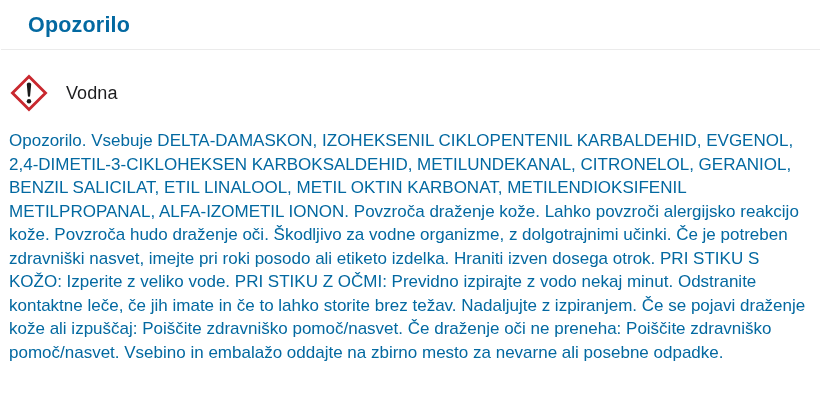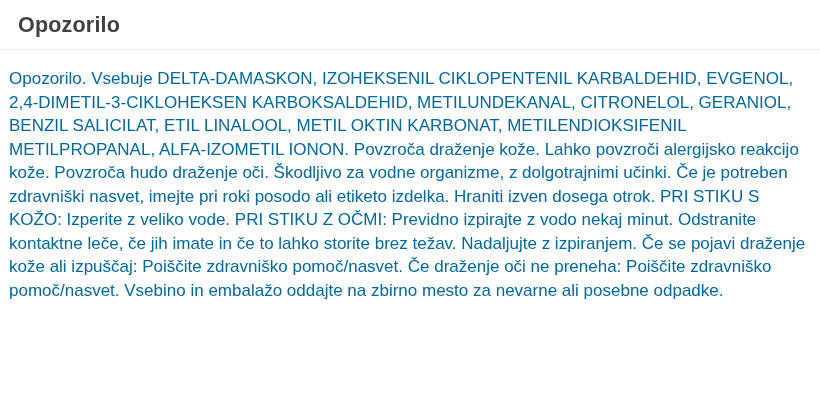--- a/index.html
+++ b/index.html
@@ -12,25 +12,25 @@
     height: 402px;
     overflow: hidden;
     font-family: "Liberation Sans", sans-serif;
     -webkit-font-smoothing: antialiased;
   }
   .page {
     padding: 12px 8px 0 9px;
     box-sizing: border-box;
   }
   .page-title {
-    margin: 0 0 0 9px;
+    margin: 0 0 0 19px;
     font-size: 21.5px;
     line-height: 26px;
     font-weight: 700;
-    color: #404040;
+    color: #0369a1;
     letter-spacing: 0.2px;
   }
   .divider {
     height: 1px;
     background: #ebebeb;
     margin-top: 11px;
     margin-left: -8px;
     margin-right: -8px;
   }
   .product-row {
@@ -68,16 +68,26 @@
 </style>
 </head>
 <body>
 
 <div class="page">
 
   <h1 class="page-title">Opozorilo</h1>
 
   <div class="divider"></div>
 
+  <div class="product-row">
+    <span class="ghs-icon">
+      <svg viewBox="0 0 40 40" xmlns="http://www.w3.org/2000/svg" aria-hidden="true">
+        <polygon points="20,2.6 37.4,20 20,37.4 2.6,20" fill="#ffffff" stroke="#c9282f" stroke-width="3" stroke-linejoin="miter"></polygon>
+        <path d="M17.7 11.1c0-1.35 1.02-2.2 2.3-2.2s2.3.85 2.3 2.2c0 .28-.02.55-.06.82l-1.06 10.9c-.08.74-.54 1.25-1.18 1.25s-1.1-.51-1.18-1.25l-1.06-10.9a6.6 6.6 0 0 1-.06-.82z" fill="#1a1a1a"></path>
+        <circle cx="20" cy="28.6" r="2.35" fill="#1a1a1a"></circle>
+      </svg>
+    </span>
+    <span class="product-name">Vodna</span>
+  </div>
 
   <p class="warning-text">Opozorilo. Vsebuje DELTA-DAMASKON, IZOHEKSENIL CIKLOPENTENIL KARBALDEHID, EVGENOL, 2,4-DIMETIL-3-CIKLOHEKSEN KARBOKSALDEHID, METILUNDEKANAL, CITRONELOL, GERANIOL, BENZIL SALICILAT, ETIL LINALOOL, METIL OKTIN KARBONAT, METILENDIOKSIFENIL METILPROPANAL, ALFA-IZOMETIL IONON. Povzroča draženje kože. Lahko povzroči alergijsko reakcijo kože. Povzroča hudo draženje oči. Škodljivo za vodne organizme, z dolgotrajnimi učinki. Če je potreben zdravniški nasvet, imejte pri roki posodo ali etiketo izdelka. Hraniti izven dosega otrok. PRI STIKU S KOŽO: Izperite z veliko vode. PRI STIKU Z OČMI: Previdno izpirajte z vodo nekaj minut. Odstranite kontaktne leče, če jih imate in če to lahko storite brez težav. Nadaljujte z izpiranjem. Če se pojavi draženje kože ali izpuščaj: Poiščite zdravniško pomoč/nasvet. Če draženje oči ne preneha: Poiščite zdravniško pomoč/nasvet. Vsebino in embalažo oddajte na zbirno mesto za nevarne ali posebne odpadke.</p>
 
 </div>
 
 </body></html>

